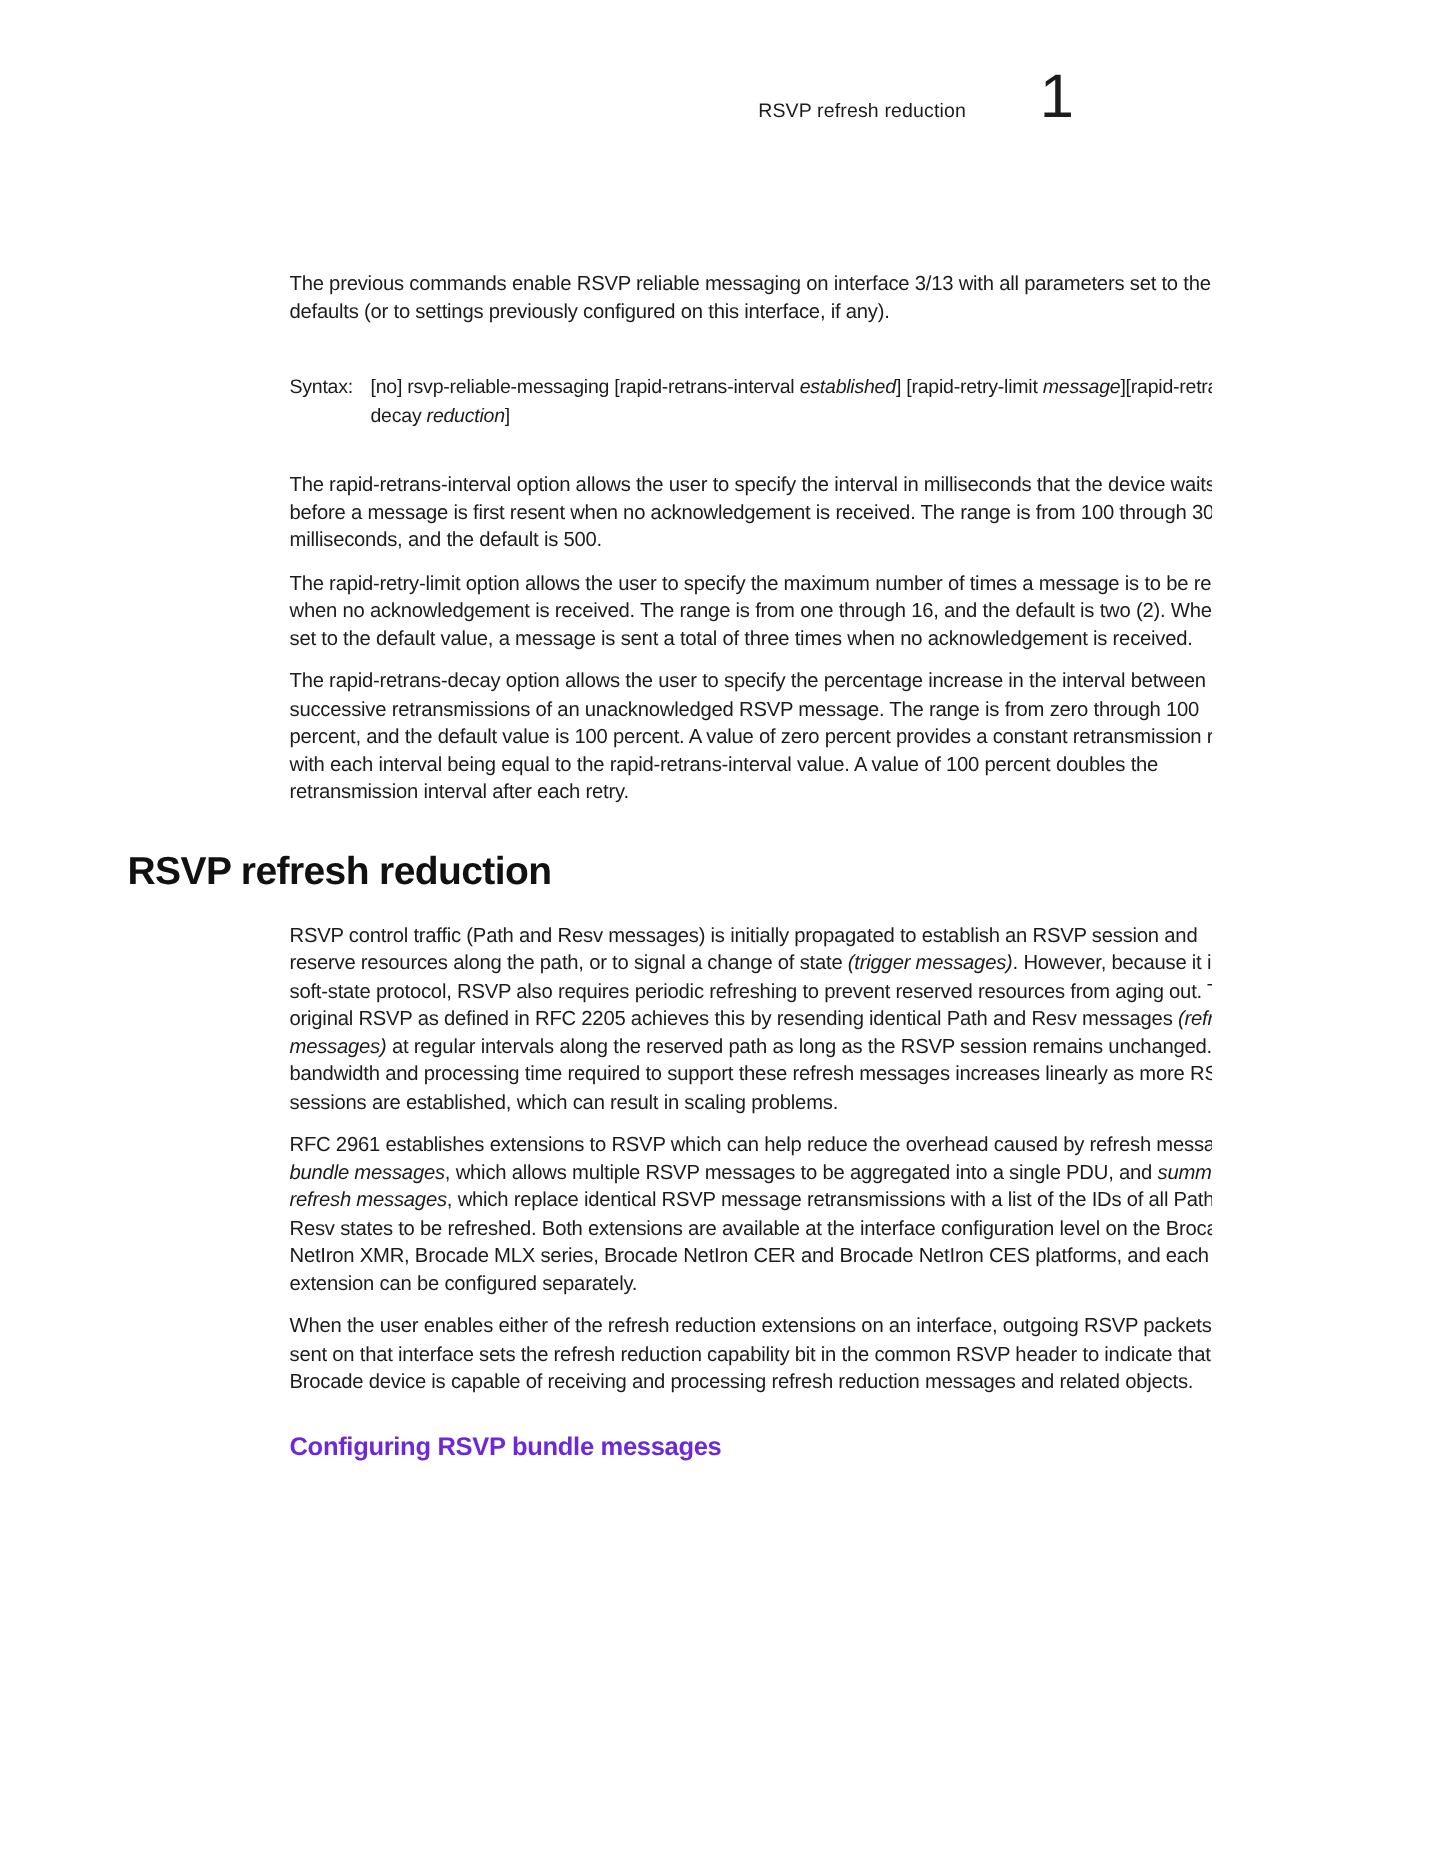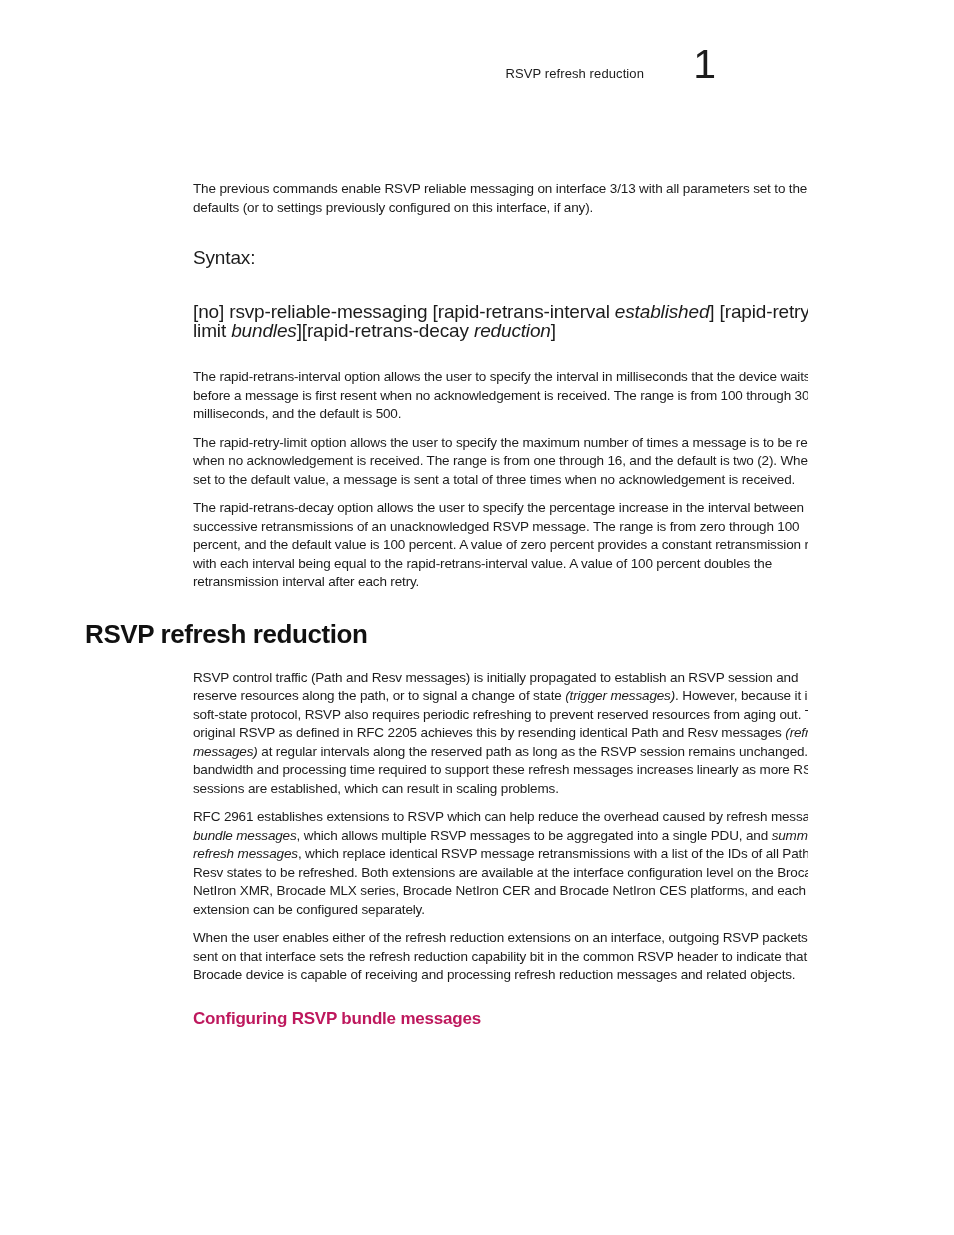--- a/index.html
+++ b/index.html
@@ -51,26 +51,25 @@
 
   p.body {
     font-size: 13.5px;
     line-height: 18.5px;
     letter-spacing: -0.15px;
     margin-bottom: 10px;
   }
 
   .syntax-row {
     display: flex;
-    font-size: 19px;
+    font-size: 13px;
     line-height: 18.5px;
     letter-spacing: -0.15px;
     margin-top: 32px;
     margin-bottom: 28px;
-    flex-direction: column;
   }
   .syntax-label {
     flex: 0 0 54px;
   }
   .syntax-body {
     flex: 1;
   }
   .syntax-body em, p.body em { font-style: italic; }
 
   h1.section {
@@ -83,40 +82,40 @@
     color: #111;
   }
 
   h2.subsection {
     font-size: 17px;
     font-weight: 700;
     letter-spacing: -0.2px;
     line-height: 22px;
     margin-top: 23px;
     margin-bottom: 15px;
-    color: #be185d;
+    color: #6d28d9;
   }
 
   .sp-11 { margin-top: 1px; }
 </style>
 </head>
 <body>
 
 <div class="page">
 
   <span class="running-title">RSVP refresh reduction</span>
   <span class="chapter-number">1</span>
 
   <div class="content">
 
     <p class="body">The previous commands enable RSVP reliable messaging on interface 3/13 with all parameters set to their defaults (or to settings previously configured on this interface, if any).</p>
 
     <div class="syntax-row">
       <span class="syntax-label">Syntax:</span>
-      <span class="syntax-body"><span>[no] rsvp-reliable-messaging [rapid-retrans-interval </span><em>established</em><span>] [rapid-retry-limit </span><em>bundles</em><span>][rapid-retrans-decay </span><em>reduction</em><span>]</span></span>
+      <span class="syntax-body"><span>[no] rsvp-reliable-messaging [rapid-retrans-interval </span><em>established</em><span>] [rapid-retry-limit </span><em>message</em><span>][rapid-retrans-decay </span><em>reduction</em><span>]</span></span>
     </div>
 
     <p class="body">The rapid-retrans-interval option allows the user to specify the interval in milliseconds that the device waits before a message is first resent when no acknowledgement is received. The range is from 100 through 30000 milliseconds, and the default is 500.</p>
 
     <p class="body sp-11">The rapid-retry-limit option allows the user to specify the maximum number of times a message is to be resent when no acknowledgement is received. The range is from one through 16, and the default is two (2). When set to the default value, a message is sent a total of three times when no acknowledgement is received.</p>
 
     <p class="body">The rapid-retrans-decay option allows the user to specify the percentage increase in the interval between successive retransmissions of an unacknowledged RSVP message. The range is from zero through 100 percent, and the default value is 100 percent. A value of zero percent provides a constant retransmission rate with each interval being equal to the rapid-retrans-interval value. A value of 100 percent doubles the retransmission interval after each retry.</p>
 
     <h1 class="section">RSVP refresh reduction</h1>
 

